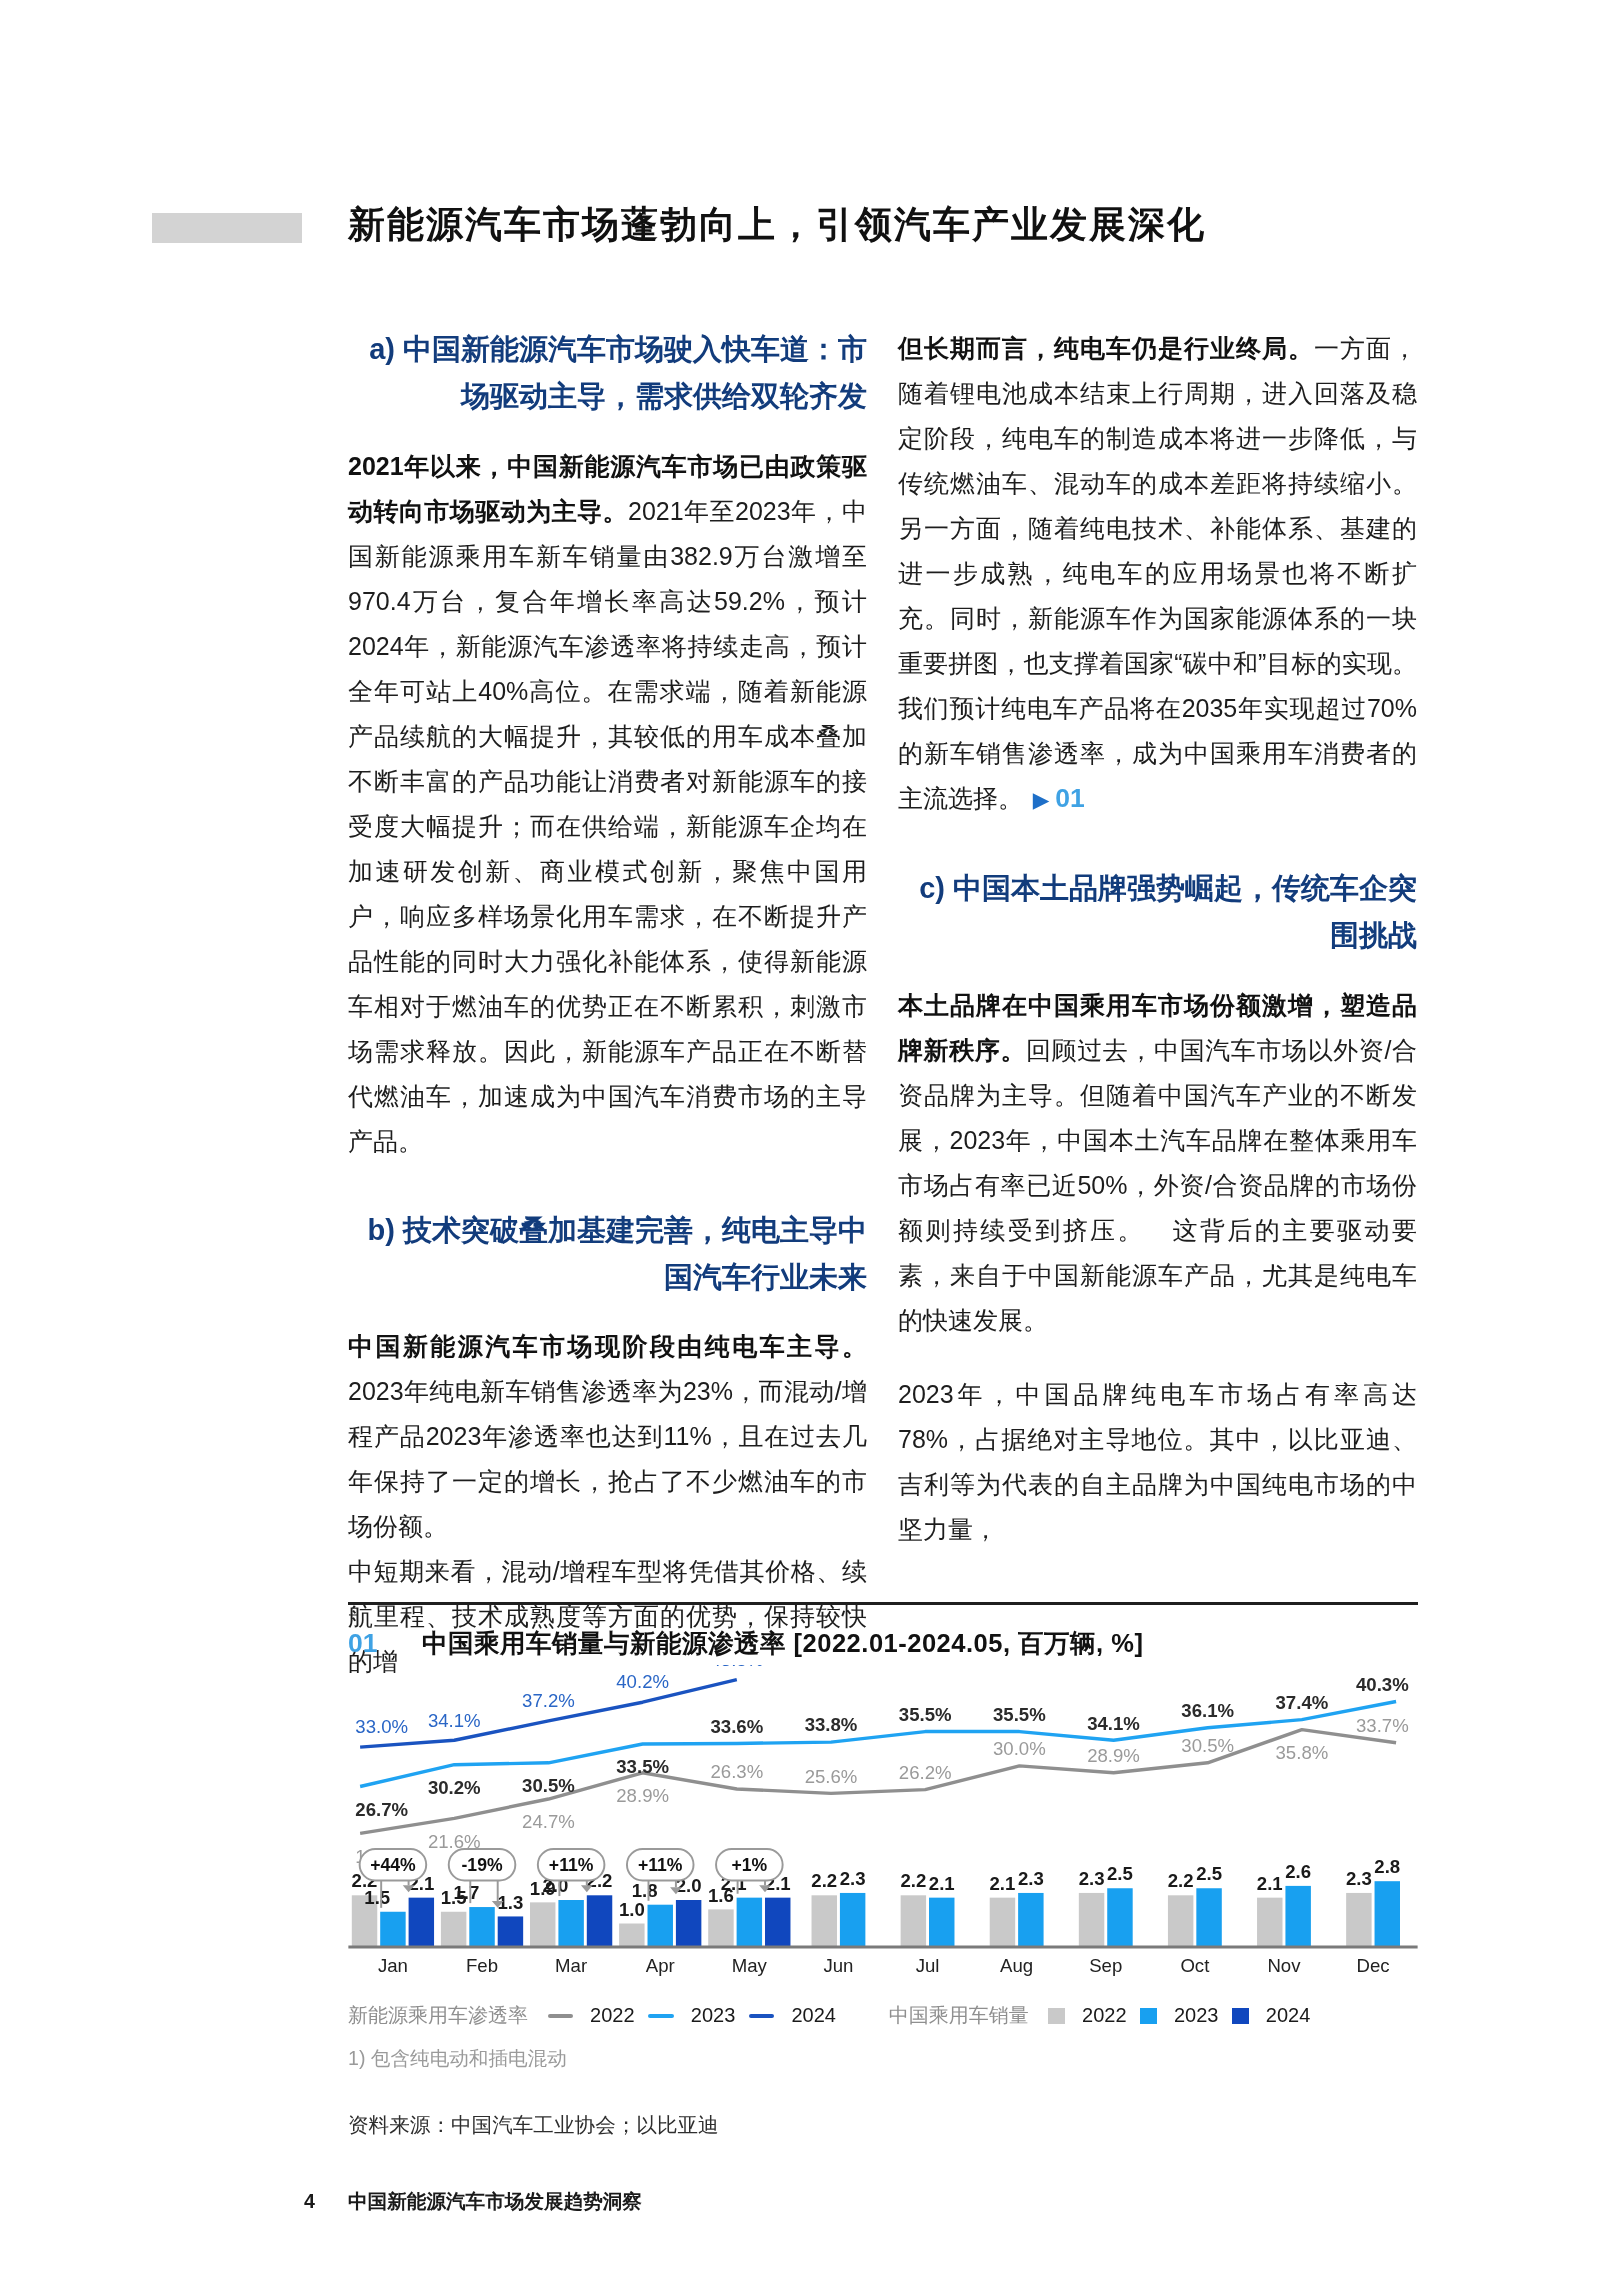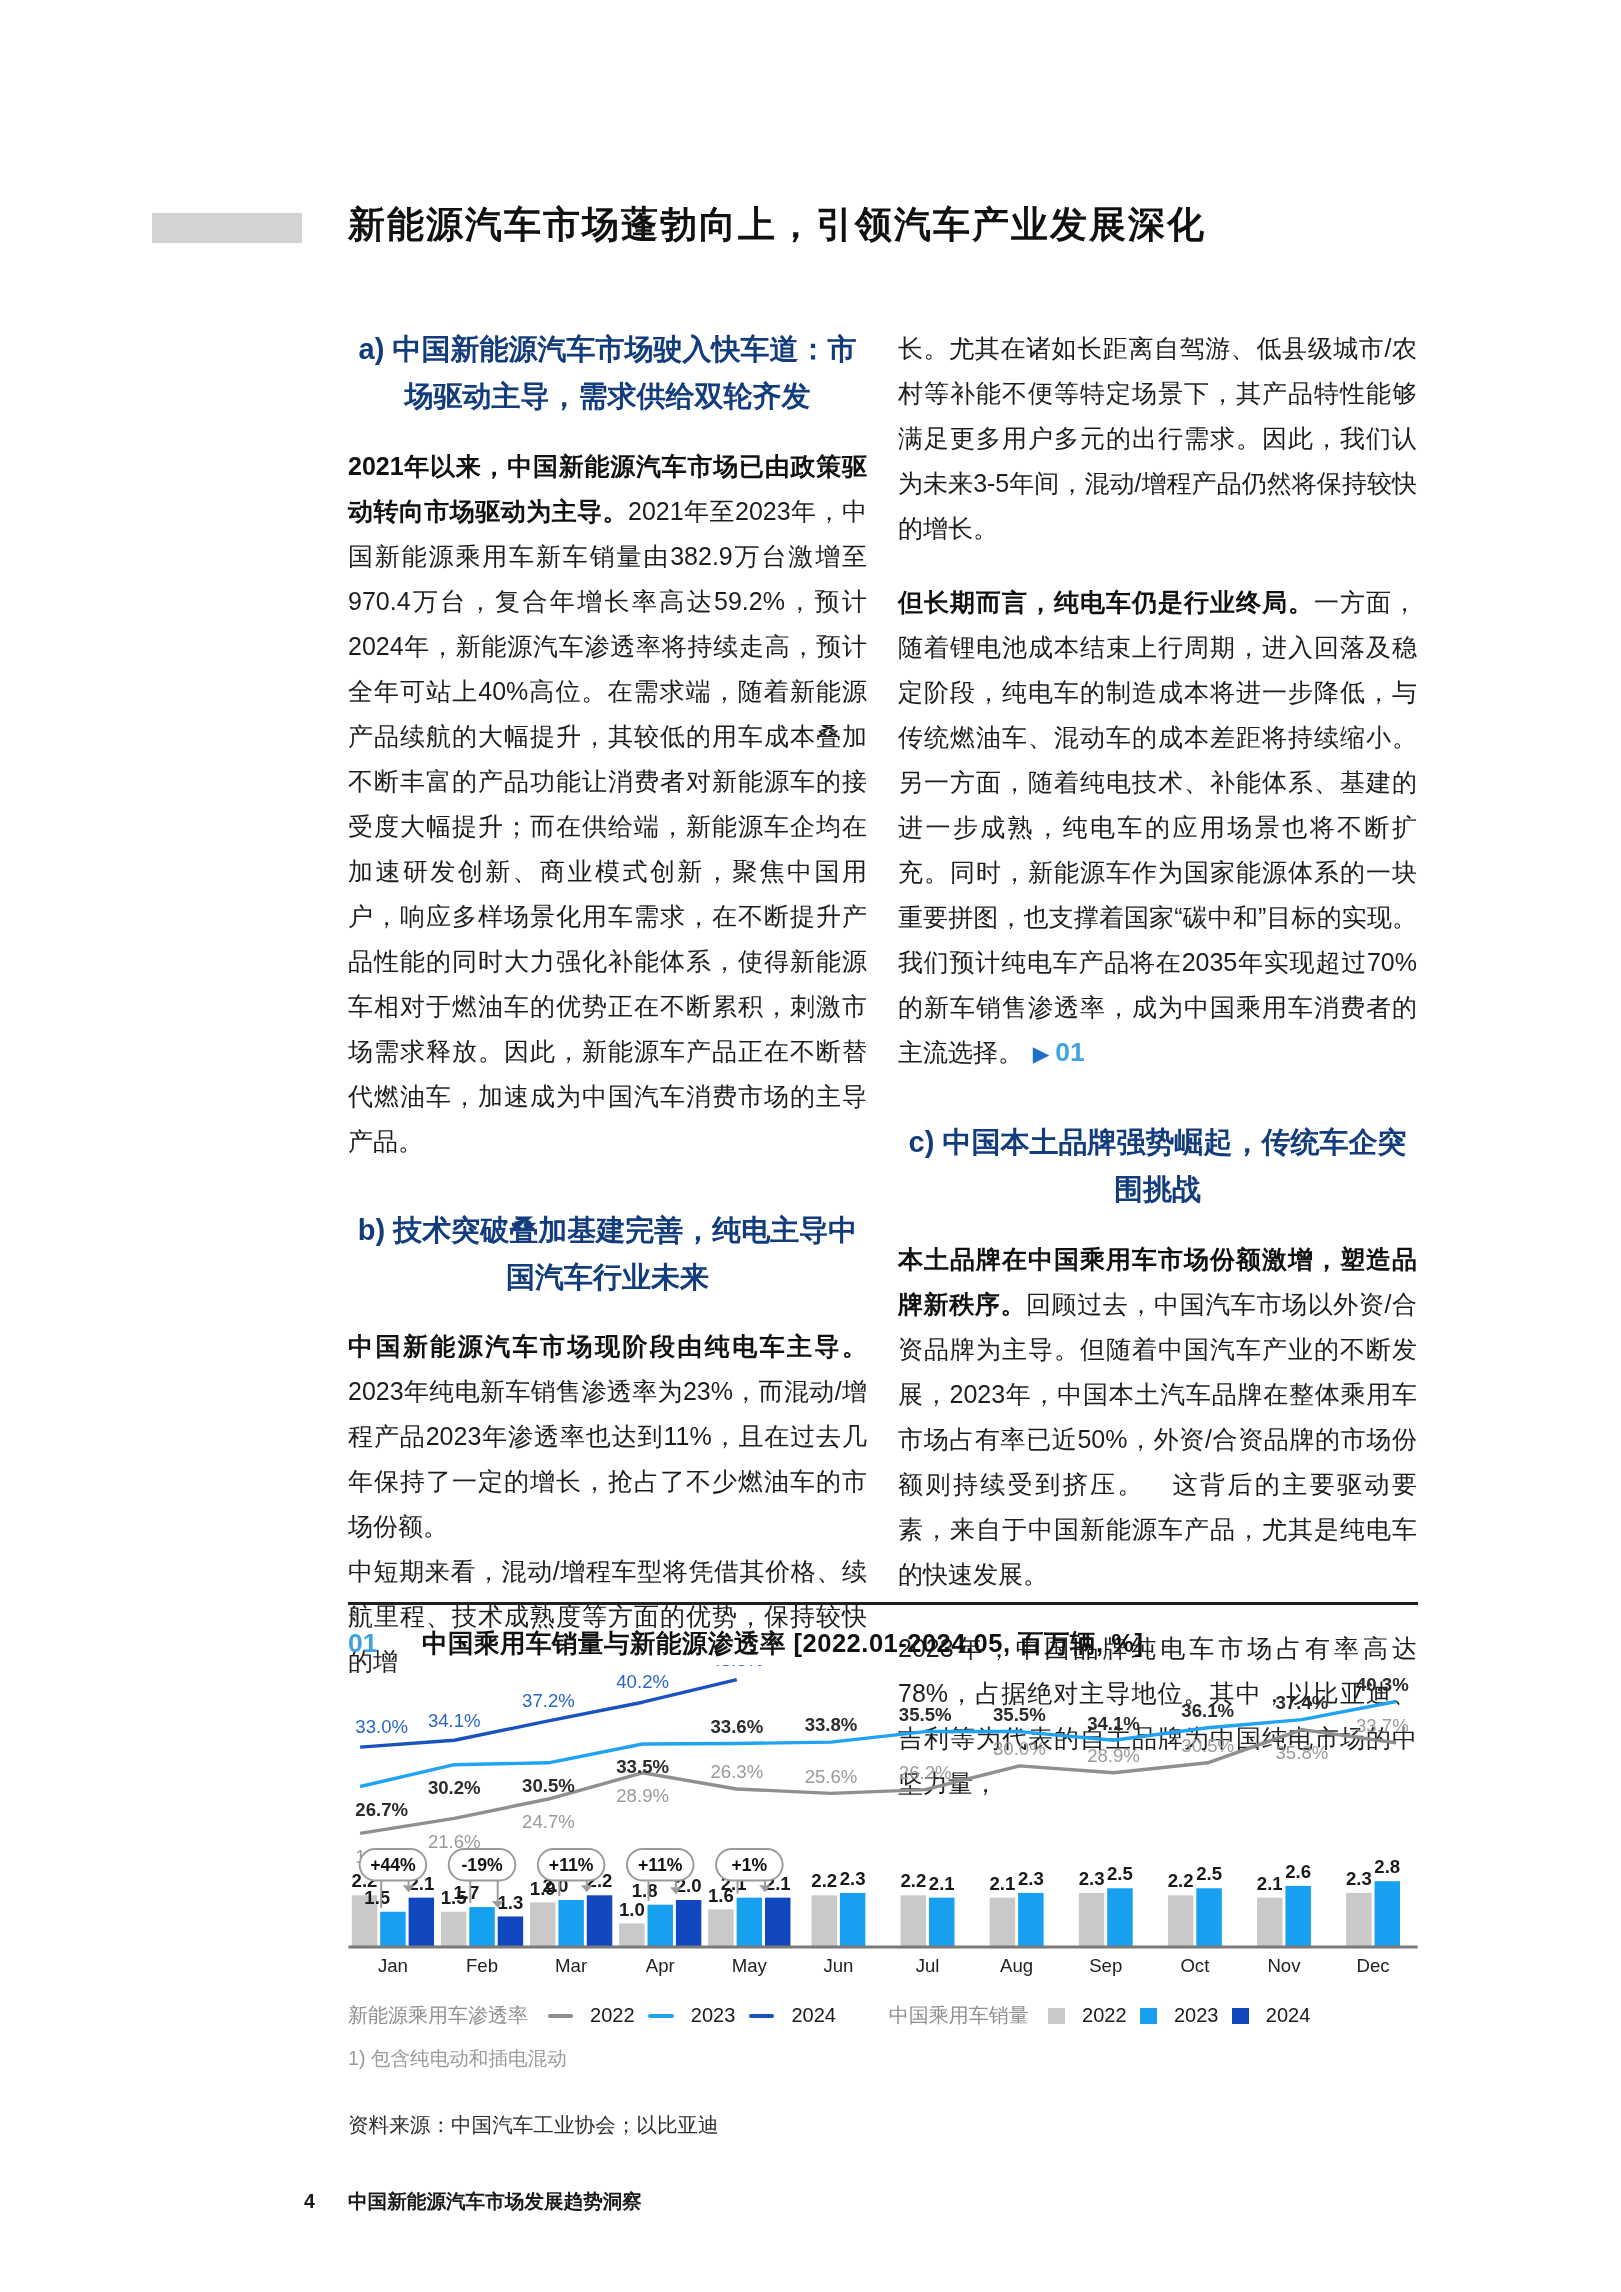--- a/index.html
+++ b/index.html
@@ -5,21 +5,21 @@
   html,body{margin:0;padding:0;background:#fff;}
   .page{position:relative;width:1435px;height:2293px;background:#fff;overflow:hidden;
         font-family:"Liberation Sans","DejaVu Sans",sans-serif;color:#1a1a1a;}
   .gray-tab{position:absolute;left:152px;top:213px;width:150px;height:30px;background:#d3d3d3;}
   h1.doc-title{position:absolute;left:348px;top:202px;width:1098px;margin:0;
         font-size:37px;line-height:45px;font-weight:700;letter-spacing:2px;color:#111;}
   .columns{position:absolute;left:348px;top:326px;width:1070px;display:flex;gap:31px;}
   .col{width:519px;font-size:25px;line-height:45px;text-align:justify;color:#1d1d1d;}
   .col p{margin:0 0 29px;}
   .col p.tight{margin-bottom:0;}
-  h2.sec{font-size:29px;line-height:47px;font-weight:700;color:#123c7c;margin:0 0 23.5px;text-align:center;}
+  h2.sec{font-size:29px;line-height:47px;font-weight:700;color:#123c7c;margin:0 0 23.5px;text-align:right;}
   h2.sec.gap{margin-top:43px;}
   .lead{font-weight:700;color:#111;}
   .figref{white-space:nowrap;font-weight:700;margin-left:9.8px;}
   .figref .tri{color:#1e6fc8;font-size:21.6px;}
   .figref .frnum{color:#3fa2e4;font-size:26.5px;margin-left:5.9px;}
   
   .figure{position:absolute;left:348px;top:1602px;width:1070px;}
   .fig-rule{height:2.9px;background:#1f1f1f;width:100%;}
   .fig-head{margin-top:21.6px;display:flex;align-items:baseline;}
   .fig-no{color:#3fa2e4;font-weight:700;font-size:26.5px;width:74px;}
@@ -53,21 +53,20 @@
 
   <div class="columns">
     <div class="col">
       <h2 class="sec">a) 中国新能源汽车市场驶入快车道：市场驱动主导，需求供给双轮齐发</h2>
       <p><span class="lead">2021年以来，中国新能源汽车市场已由政策驱动转向市场驱动为主导。</span><span>2021年至2023年，中国新能源乘用车新车销量由382.9万台激增至970.4万台，复合年增长率高达59.2%，预计2024年，新能源汽车渗透率将持续走高，预计全年可站上40%高位。在需求端，随着新能源产品续航的大幅提升，其较低的用车成本叠加不断丰富的产品功能让消费者对新能源车的接受度大幅提升；而在供给端，新能源车企均在加速研发创新、商业模式创新，聚焦中国用户，响应多样场景化用车需求，在不断提升产品性能的同时大力强化补能体系，使得新能源车相对于燃油车的优势正在不断累积，刺激市场需求释放。因此，新能源车产品正在不断替代燃油车，加速成为中国汽车消费市场的主导产品。</span></p>
       <h2 class="sec gap">b) 技术突破叠加基建完善，纯电主导中国汽车行业未来</h2>
       <p class="tight"><span class="lead">中国新能源汽车市场现阶段由纯电车主导。</span><span>2023年纯电新车销售渗透率为23%，而混动/增程产品2023年渗透率也达到11%，且在过去几年保持了一定的增长，抢占了不少燃油车的市场份额。</span></p>
       <p>中短期来看，混动/增程车型将凭借其价格、续航里程、技术成熟度等方面的优势，保持较快的增</p>
     </div>
     <div class="col">
-      <p>长。尤其在诸如长距离自驾游、低县级城市/农村等补能不便等特定场景下，其产品特性能够满足更多用户多元的出行需求。因此，我们认为未来3-5年间，混动/增程产品仍然将保持较快的增长。</p>
       <p><span class="lead">但长期而言，纯电车仍是行业终局。</span><span>一方面，随着锂电池成本结束上行周期，进入回落及稳定阶段，纯电车的制造成本将进一步降低，与传统燃油车、混动车的成本差距将持续缩小。另一方面，随着纯电技术、补能体系、基建的进一步成熟，纯电车的应用场景也将不断扩充。同时，新能源车作为国家能源体系的一块重要拼图，也支撑着国家“碳中和”目标的实现。我们预计纯电车产品将在2035年实现超过70%的新车销售渗透率，成为中国乘用车消费者的主流选择。</span><span class="figref"><span class="tri">▶</span><span class="frnum">01</span></span></p>
       <h2 class="sec gap">c) 中国本土品牌强势崛起，传统车企突围挑战</h2>
       <p><span class="lead">本土品牌在中国乘用车市场份额激增，塑造品牌新秩序。</span><span>回顾过去，中国汽车市场以外资/合资品牌为主导。但随着中国汽车产业的不断发展，2023年，中国本土汽车品牌在整体乘用车市场占有率已近50%，外资/合资品牌的市场份额则持续受到挤压。　这背后的主要驱动要素，来自于中国新能源车产品，尤其是纯电车的快速发展。</span></p>
       <p>2023年，中国品牌纯电车市场占有率高达78%，占据绝对主导地位。其中，以比亚迪、吉利等为代表的自主品牌为中国纯电市场的中坚力量，</p>
     </div>
   </div>
 
   <section class="figure">
     <div class="fig-rule"></div>
     <div class="fig-head">

